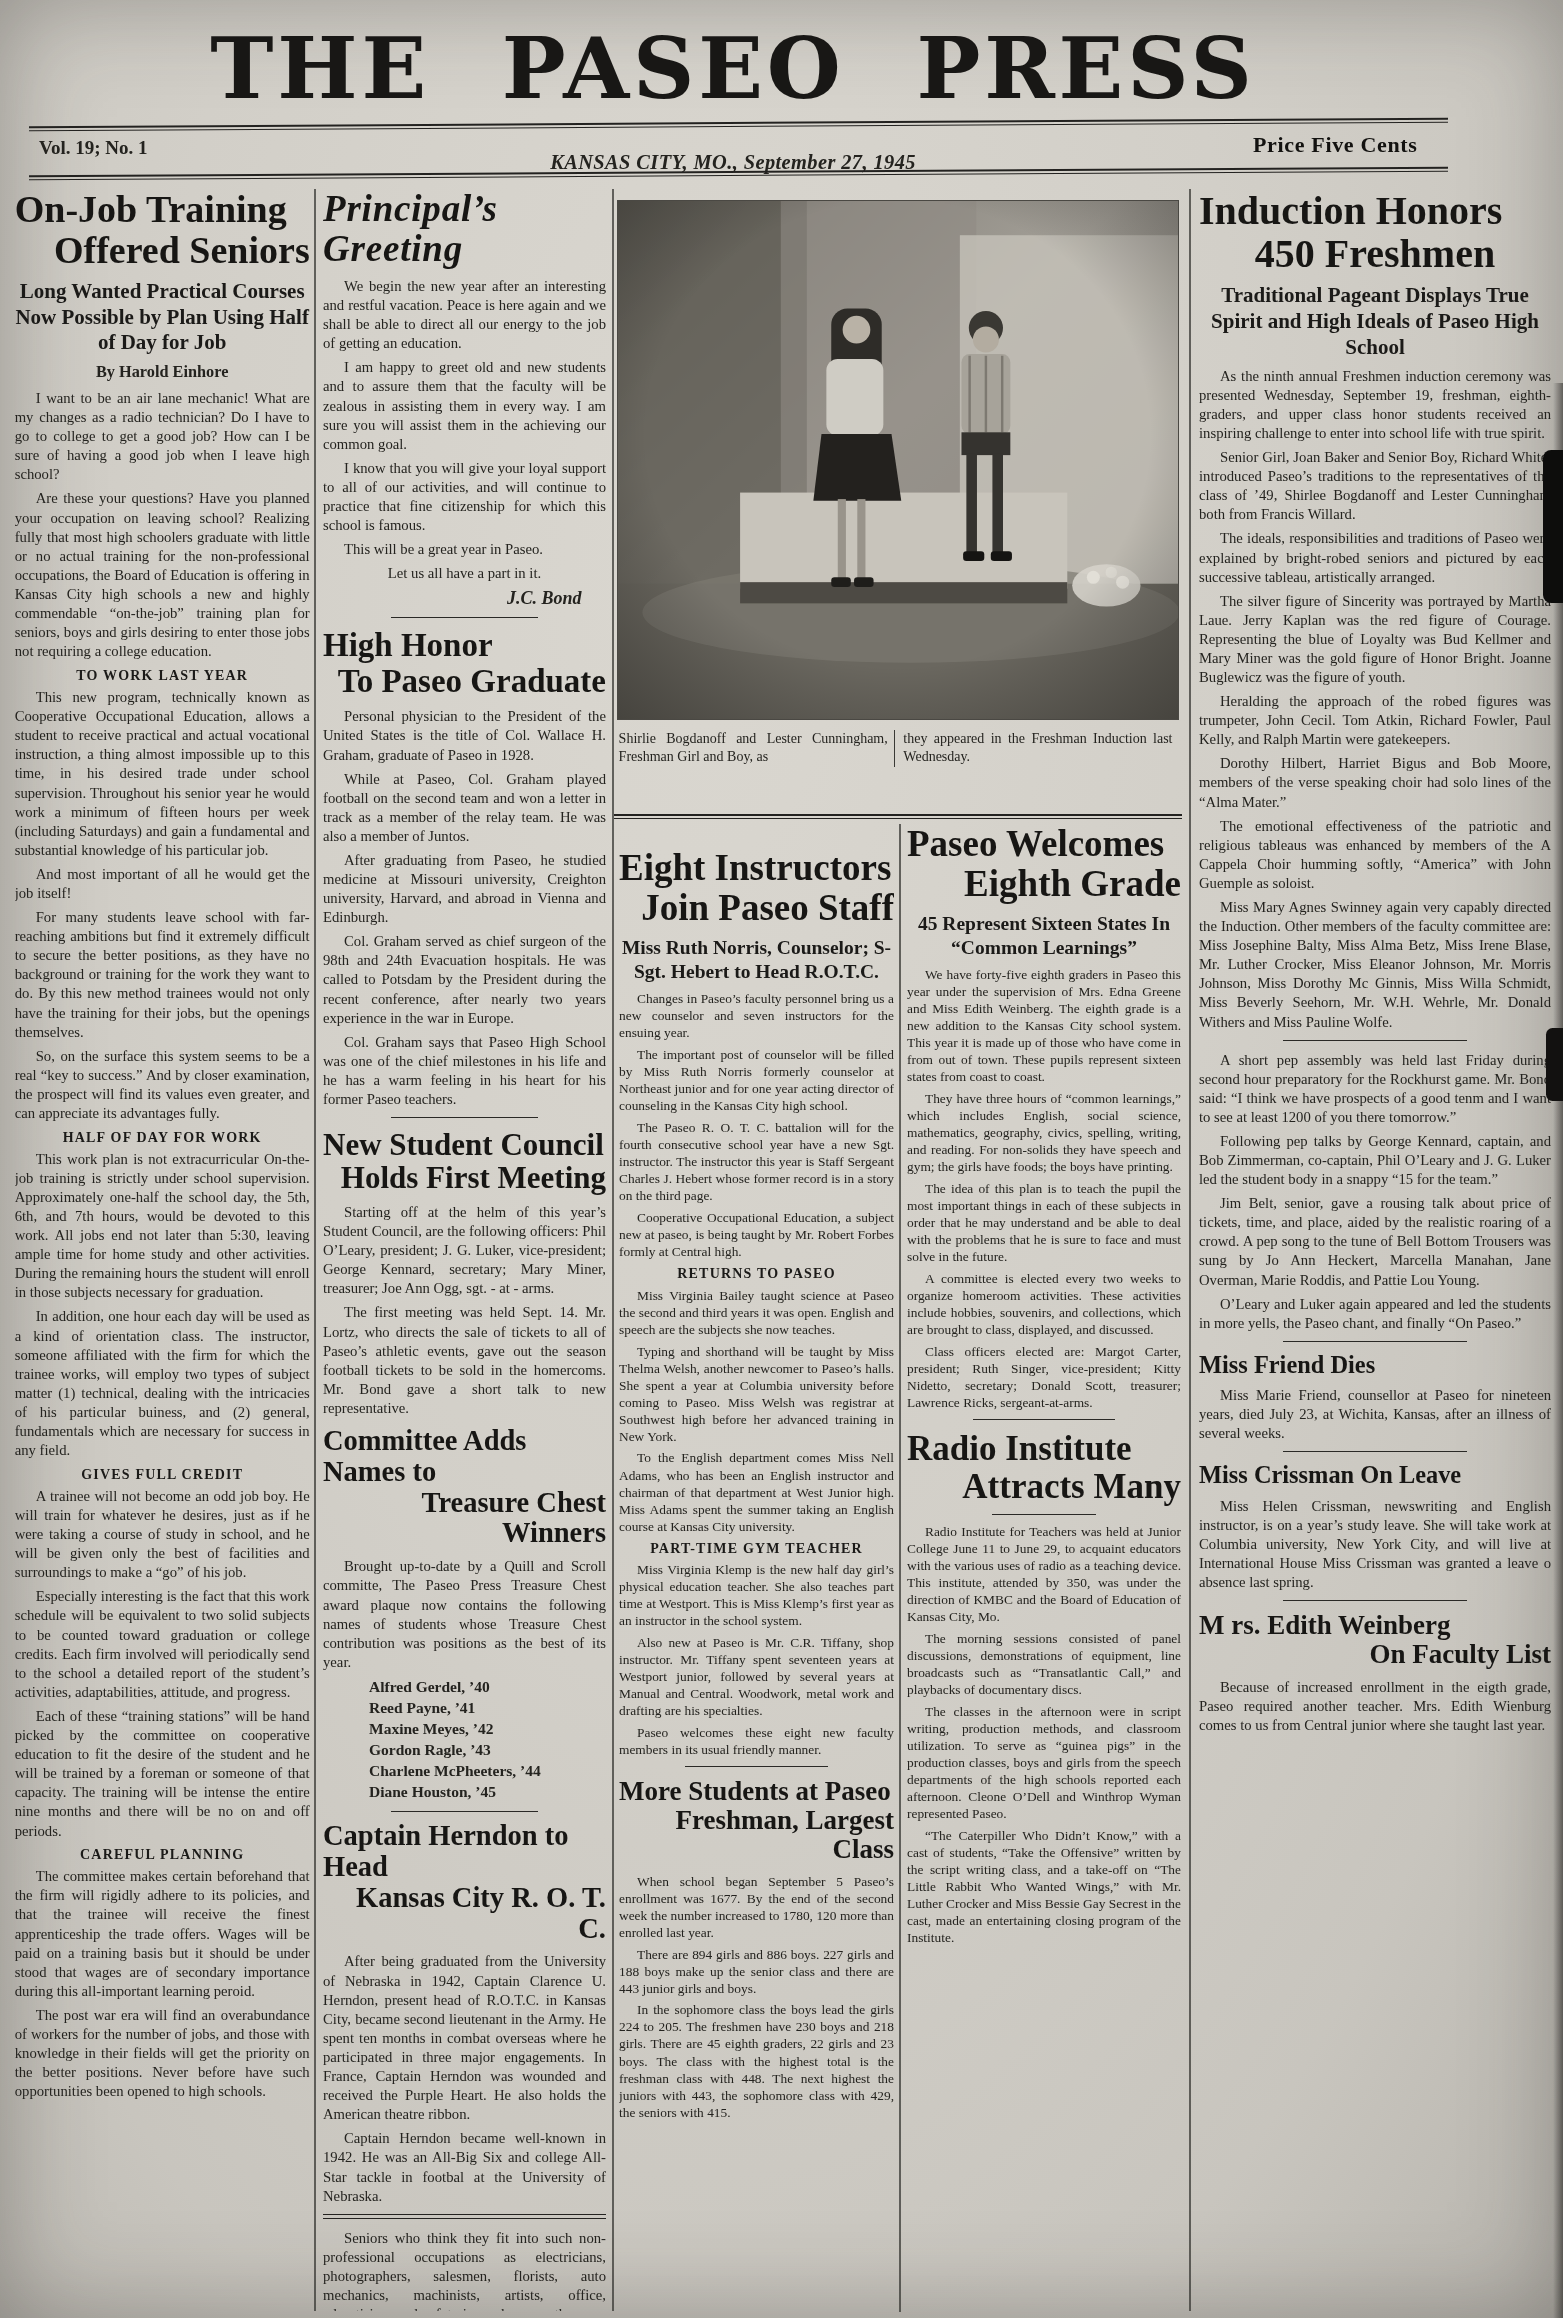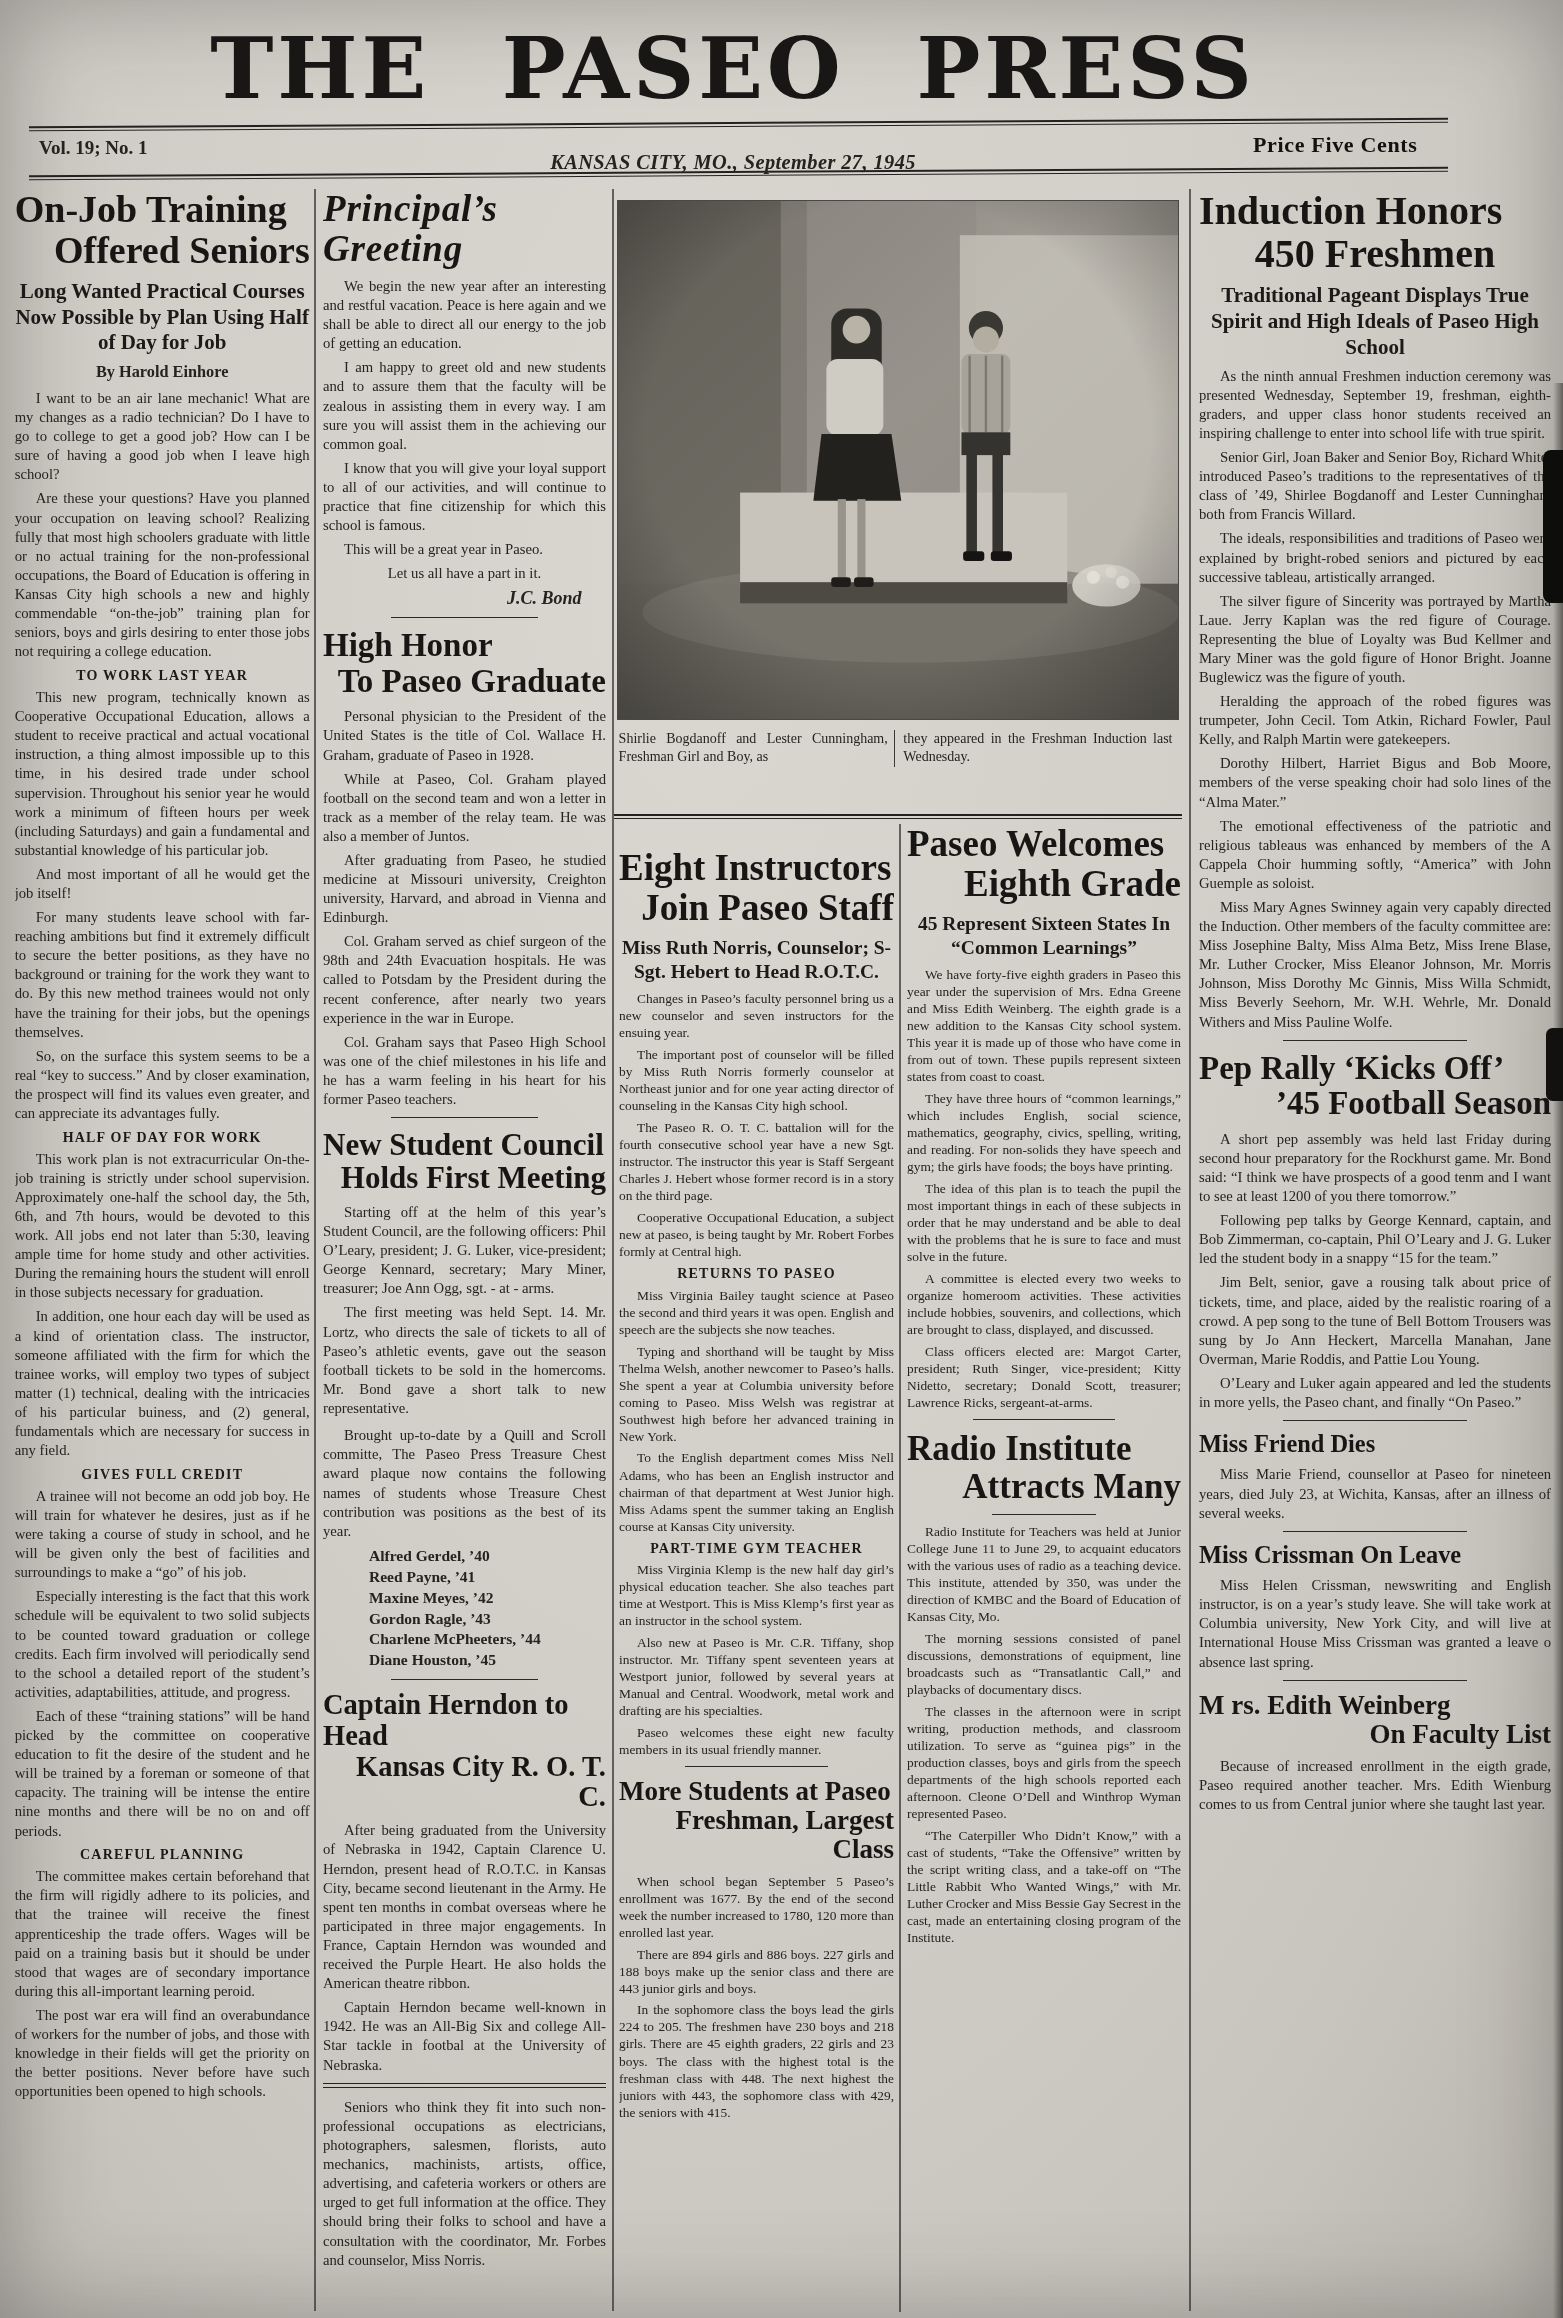--- a/index.html
+++ b/index.html
@@ -158,20 +158,24 @@
     <div class="sep"></div>
     <article>
       <h2 class="head h-council">
         <span class="h-l1">New Student Council</span>
         <span class="h-l2">Holds First Meeting</span>
       </h2>
       <p class="body">Starting off at the helm of this year’s Student Council, are the following officers: Phil O’Leary, president; J. G. Luker, vice-president; George Kennard, secretary; Mary Miner, treasurer; Joe Ann Ogg, sgt. - at - arms.</p>
       <p class="body">The first meeting was held Sept. 14. Mr. Lortz, who directs the sale of tickets to all of Paseo’s athletic events, gave out the season football tickets to be sold in the homercoms. Mr. Bond gave a short talk to new representative.</p>
     </article>
     <article>
+      <h2 class="head h-treasure">
+        <span class="h-l1">Committee Adds Names to</span>
+        <span class="h-l2">Treasure Chest Winners</span>
+      </h2>
       <p class="body">Brought up-to-date by a Quill and Scroll committe, The Paseo Press Treasure Chest award plaque now contains the following names of students whose Treasure Chest contribution was positions as the best of its year.</p>
       <div class="winner">Alfred Gerdel,  ’40</div>
       <div class="winner">Reed Payne,  ’41</div>
       <div class="winner">Maxine Meyes,  ’42</div>
       <div class="winner">Gordon Ragle,  ’43</div>
       <div class="winner">Charlene McPheeters,  ’44</div>
       <div class="winner">Diane Houston,  ’45</div>
     </article>
     <div class="sep"></div>
     <article>
@@ -318,24 +322,20 @@
       <p class="body">Senior Girl, Joan Baker and Senior Boy, Richard White, introduced Paseo’s traditions to the representatives of the class of ’49, Shirlee Bogdanoff and Lester Cunningham both from Francis Willard.</p>
       <p class="body">The ideals, responsibilities and traditions of Paseo were explained by bright-robed seniors and pictured by each successive tableau, artistically arranged.</p>
       <p class="body">The silver figure of Sincerity was portrayed by Martha Laue. Jerry Kaplan was the red figure of Courage. Representing the blue of Loyalty was Bud Kellmer and Mary Miner was the gold figure of Honor Bright. Joanne Buglewicz was the figure of youth.</p>
       <p class="body">Heralding the approach of the robed figures was trumpeter, John Cecil. Tom Atkin, Richard Fowler, Paul Kelly, and Ralph Martin were gatekeepers.</p>
       <p class="body">Dorothy Hilbert, Harriet Bigus and Bob Moore, members of the verse speaking choir had solo lines of the “Alma Mater.”</p>
       <p class="body">The emotional effectiveness of the patriotic and religious tableaus was enhanced by members of the A Cappela Choir humming softly, “America” with John Guemple as soloist.</p>
       <p class="body">Miss Mary Agnes Swinney again very capably directed the Induction. Other members of the faculty committee are: Miss Josephine Balty, Miss Alma Betz, Miss Irene Blase, Mr. Luther Crocker, Miss Eleanor Johnson, Mr. Morris Johnson, Miss Dorothy Mc Ginnis, Miss Willa Schmidt, Miss Beverly Seehorn, Mr. W.H. Wehrle, Mr. Donald Withers and Miss Pauline Wolfe.</p>
     </article>
     <div class="sep"></div>
     <article>
-      <h2 class="head h-pep">
-        <span class="h-l1">Pep Rally  ‘Kicks Off’</span>
-        <span class="h-l2">’45 Football Season</span>
-      </h2>
       <p class="body">A short pep assembly was held last Friday during second hour preparatory for the Rockhurst game. Mr. Bond said: “I think we have prospects of a good tenm and I want to see at least 1200 of you there tomorrow.”</p>
       <p class="body">Following pep talks by George Kennard, captain, and Bob Zimmerman, co-captain, Phil O’Leary and J. G. Luker led the student body in a snappy “15 for the team.”</p>
       <p class="body">Jim Belt, senior, gave a rousing talk about price of tickets, time, and place, aided by the realistic roaring of a crowd. A pep song to the tune of Bell Bottom Trousers was sung by Jo Ann Heckert, Marcella Manahan, Jane Overman, Marie Roddis, and Pattie Lou Young.</p>
       <p class="body">O’Leary and Luker again appeared and led the students in more yells, the Paseo chant, and finally “On Paseo.”</p>
     </article>
     <div class="sep"></div>
     <article>
       <h2 class="head h-small">Miss Friend Dies</h2>
       <p class="body">Miss Marie Friend, counsellor at Paseo for nineteen years, died July 23, at Wichita, Kansas, after an illness of several weeks.</p>
     </article>

